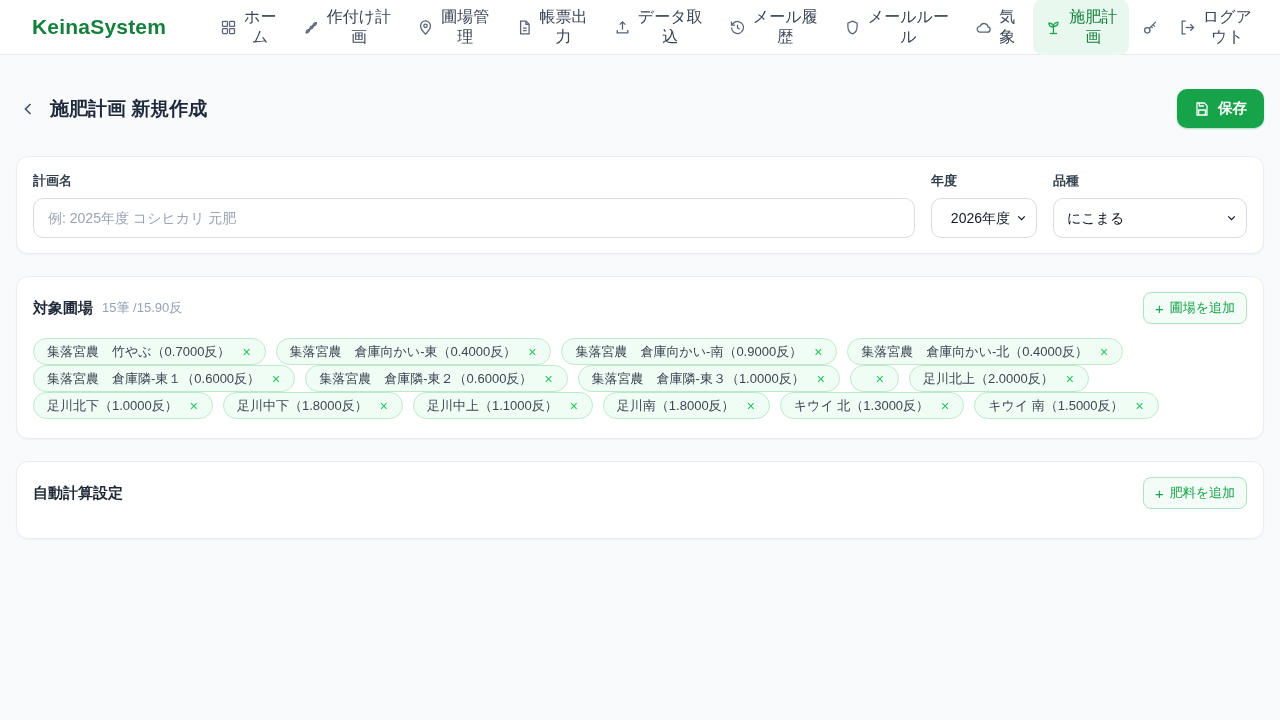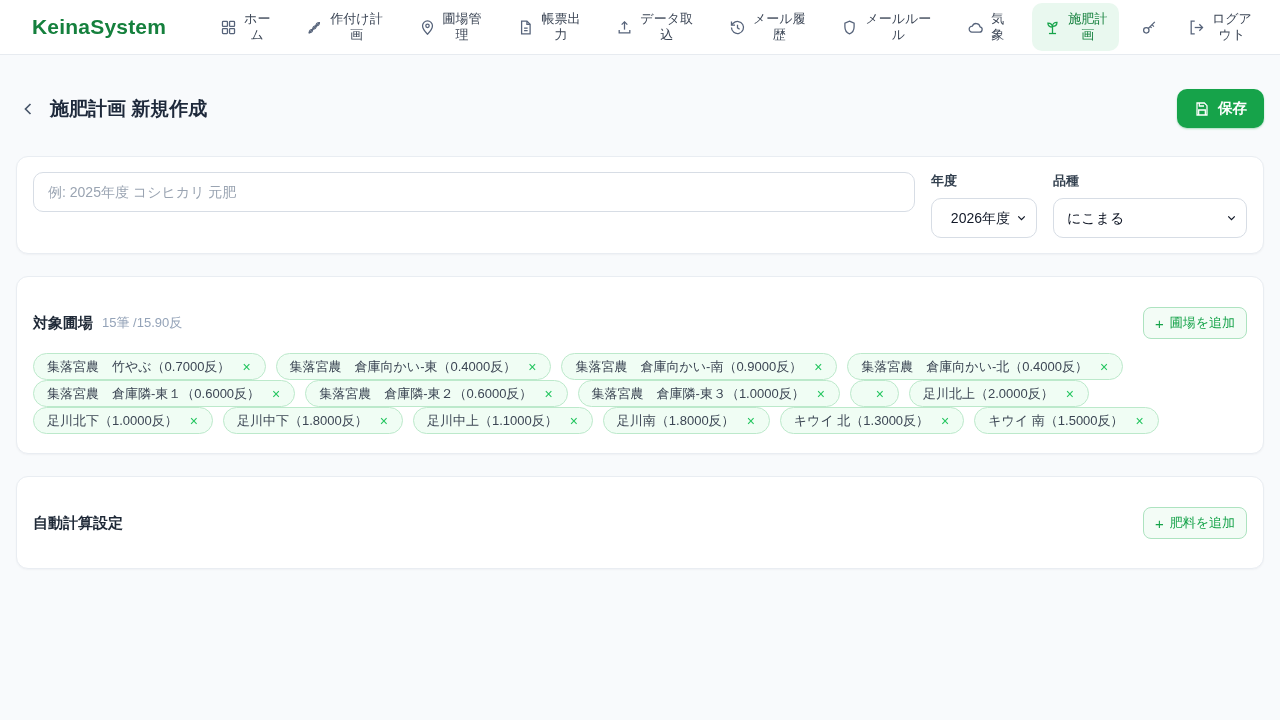--- a/index.html
+++ b/index.html
@@ -6,21 +6,21 @@
   html,body { width:1280px; height:720px; overflow:hidden; }
   body { font-family:"Liberation Sans","DejaVu Sans",sans-serif; background:#f8fafc; color:#1f2937; }
 
   
   .header { height:55px; background:#ffffff; border-bottom:1px solid #e7ebf0;
             display:flex; align-items:center; padding:0 20px 0 32px; }
   .brand { font-size:21px; font-weight:700; color:#15803d; letter-spacing:.2px; cursor:pointer; }
   .nav { flex:1; display:flex; align-items:center; justify-content:space-between;
          margin-left:46px; }
   .nav-item { display:flex; align-items:center; gap:7px; background:none; border:none;
-              font-family:inherit; font-size:13px; color:#3b4555; cursor:pointer;
+              font-family:inherit; font-size:16px; color:#3b4555; cursor:pointer;
               padding:6px 8px; border-radius:10px; line-height:1.25; }
   .nav-item .nav-ic { display:flex; color:#56637a; }
   .nav-item.active { background:#e9f8ef; color:#15803d; padding:8px 12px; }
   .nav-item.active .nav-ic { color:#16a34a; }
   .nav-lbl span { display:block; text-align:center; }
   .nav-item.icon-only { padding:6px 2px; }
 
   
   .page { padding:0 16px; }
   .title-row { display:flex; align-items:center; margin:34px 0 28px; }
@@ -46,21 +46,21 @@
   .sel-wrap { position:relative; }
   .sel { height:40px; border:1px solid #d7dde5; border-radius:10px; background:#fff;
          font-family:inherit; font-size:14px; color:#111827; appearance:none;
          -webkit-appearance:none; padding:0 30px 0 13px; cursor:pointer; width:100%; }
   .sel.center { text-align:right; padding-right:26px; }
   .sel-chev { position:absolute; right:9px; top:50%; transform:translateY(-50%);
               pointer-events:none; display:flex; color:#111827; }
   .w-year { width:106px; } .w-var { width:194px; }
 
   
-  .sec-head { display:flex; align-items:center; margin-bottom:14px;margin-top:15px; }
+  .sec-head { display:flex; align-items:center; margin-bottom:14px; }
   .sec-title { font-size:15px; font-weight:700; color:#1f2937; }
   .sec-sub { font-size:13px; color:#94a3b8; margin-left:9px; }
   .add-btn { margin-left:auto; display:flex; align-items:center; gap:6px;
              background:#f3fcf6; border:1px solid #ade3c0; color:#16a34a; border-radius:8px;
              padding:6px 11px; font-family:inherit; font-size:13px; cursor:pointer; }
   .plus { font-size:15px; line-height:1; }
 
   .chips { display:flex; flex-wrap:wrap; gap:0 10px; padding-bottom:4px; }
   .chip { display:inline-flex; align-items:center; background:#f0fdf4;
           border:1px solid #bce9cb; border-radius:999px; padding:4px 13px;
@@ -251,20 +251,21 @@
             <path d="M8 3 v4.5 h7"></path>
           </svg>
       </span>
       <span>保存</span>
     </button>
   </div>
 
   <div class="card">
     <div class="form-row">
       <div class="fgroup grow">
+        <label class="flabel">計画名</label>
         <input class="text-input" type="text" placeholder="例: 2025年度 コシヒカリ 元肥" style="">
       </div>
       <div class="fgroup w-year">
         <label class="flabel">年度</label>
         <div class="sel-wrap">
           <select class="sel center">
             <option>2026年度</option>
           </select>
           <span class="sel-chev">
             <svg width="13" height="13" viewBox="0 0 24 24" fill="none" stroke="currentColor" stroke-width="2.4">

